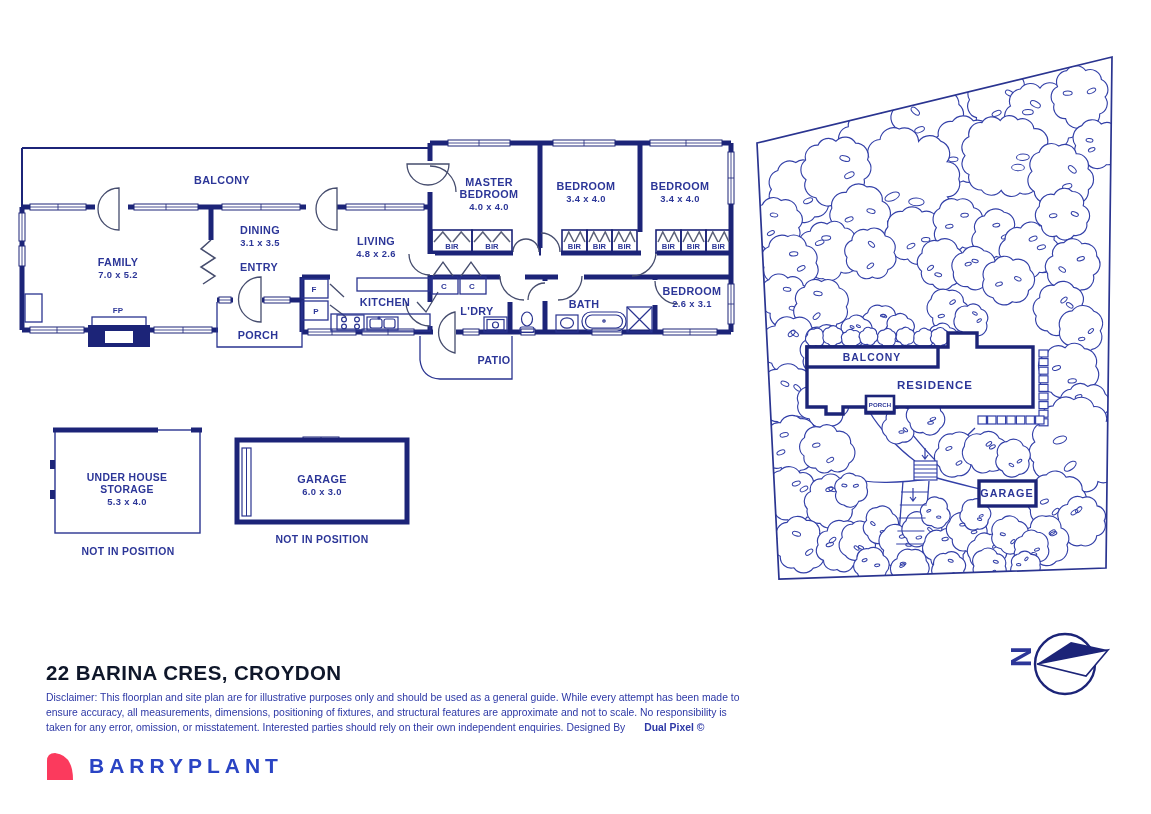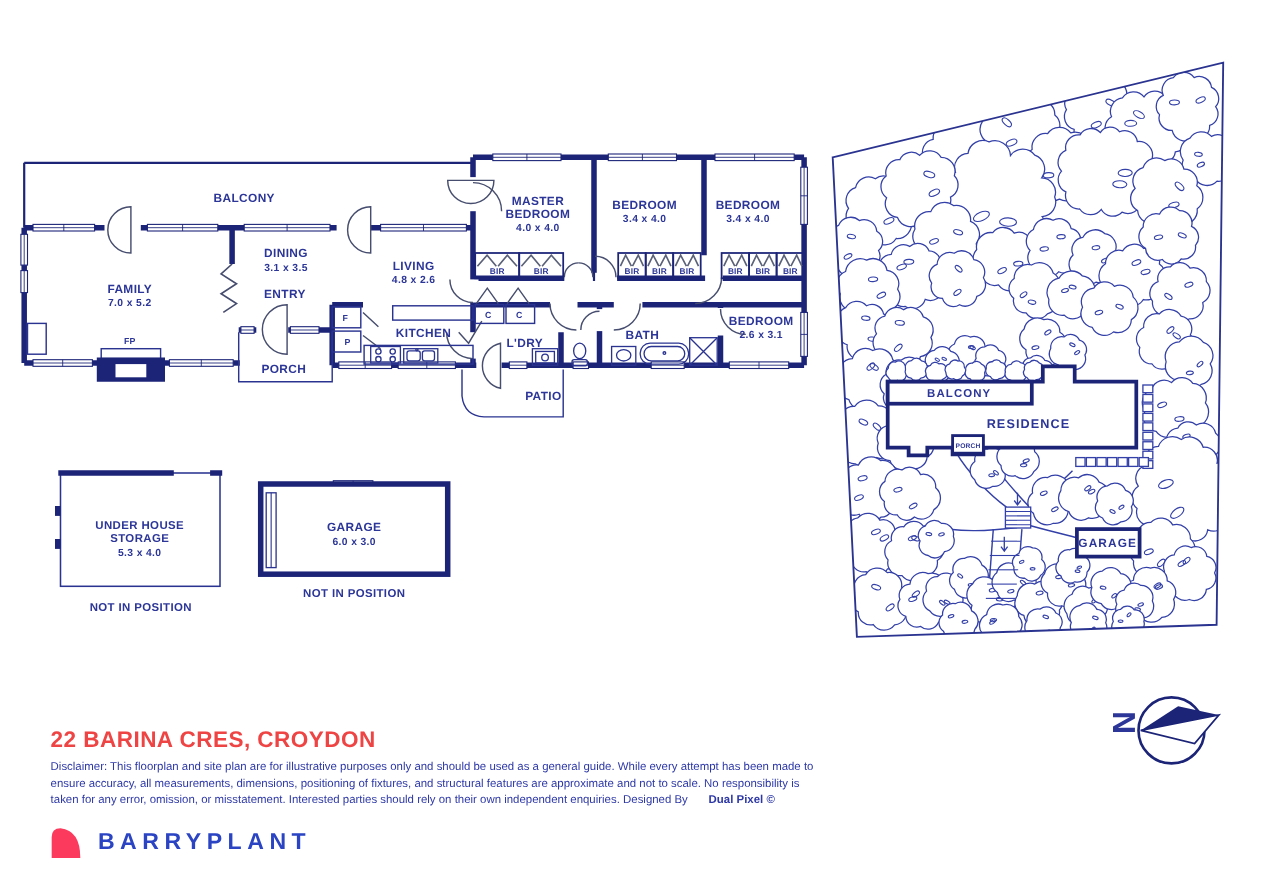--- a/index.html
+++ b/index.html
@@ -5,21 +5,21 @@
   html,body{margin:0;padding:0;background:#fff;}
   .canvas{position:relative;width:1151px;height:814px;background:#fff;overflow:hidden;
           font-family:"Liberation Sans",sans-serif;}
   .canvas svg{position:absolute;left:0;top:0;}
   svg text{font-family:"Liberation Sans",sans-serif;font-weight:bold;fill:#2c3698;
            text-anchor:middle;letter-spacing:.35px;}
   .t11{font-size:10.8px;} .t9{font-size:9.4px;} .t8{font-size:8px;letter-spacing:.2px;}
   .t7{font-size:7.6px;letter-spacing:.1px;} .t6{font-size:6.1px;letter-spacing:.1px;}
   .t10{font-size:10.4px;} .ts{letter-spacing:1px;}
   .page-title{position:absolute;left:46px;top:661px;font-size:20.5px;font-weight:bold;
-              color:#ef4444;letter-spacing:.4px;}
+              color:#0f172a;letter-spacing:.4px;}
   .disclaimer{position:absolute;left:46px;top:690px;width:706px;font-size:10.4px;
               line-height:15.2px;color:#2d38a6;}
   .disclaimer b{font-weight:bold;padding-left:16px;}
   .brand{position:absolute;left:46px;top:752px;display:flex;align-items:center;justify-content:flex-end;}
   .brand .mark{position:static;width:28px;height:28px;}
   .brandname{margin-left:15px;font-size:21px;font-weight:bold;color:#2a44c4;letter-spacing:5px;}
 </style>
 </head>
 <body>
 

